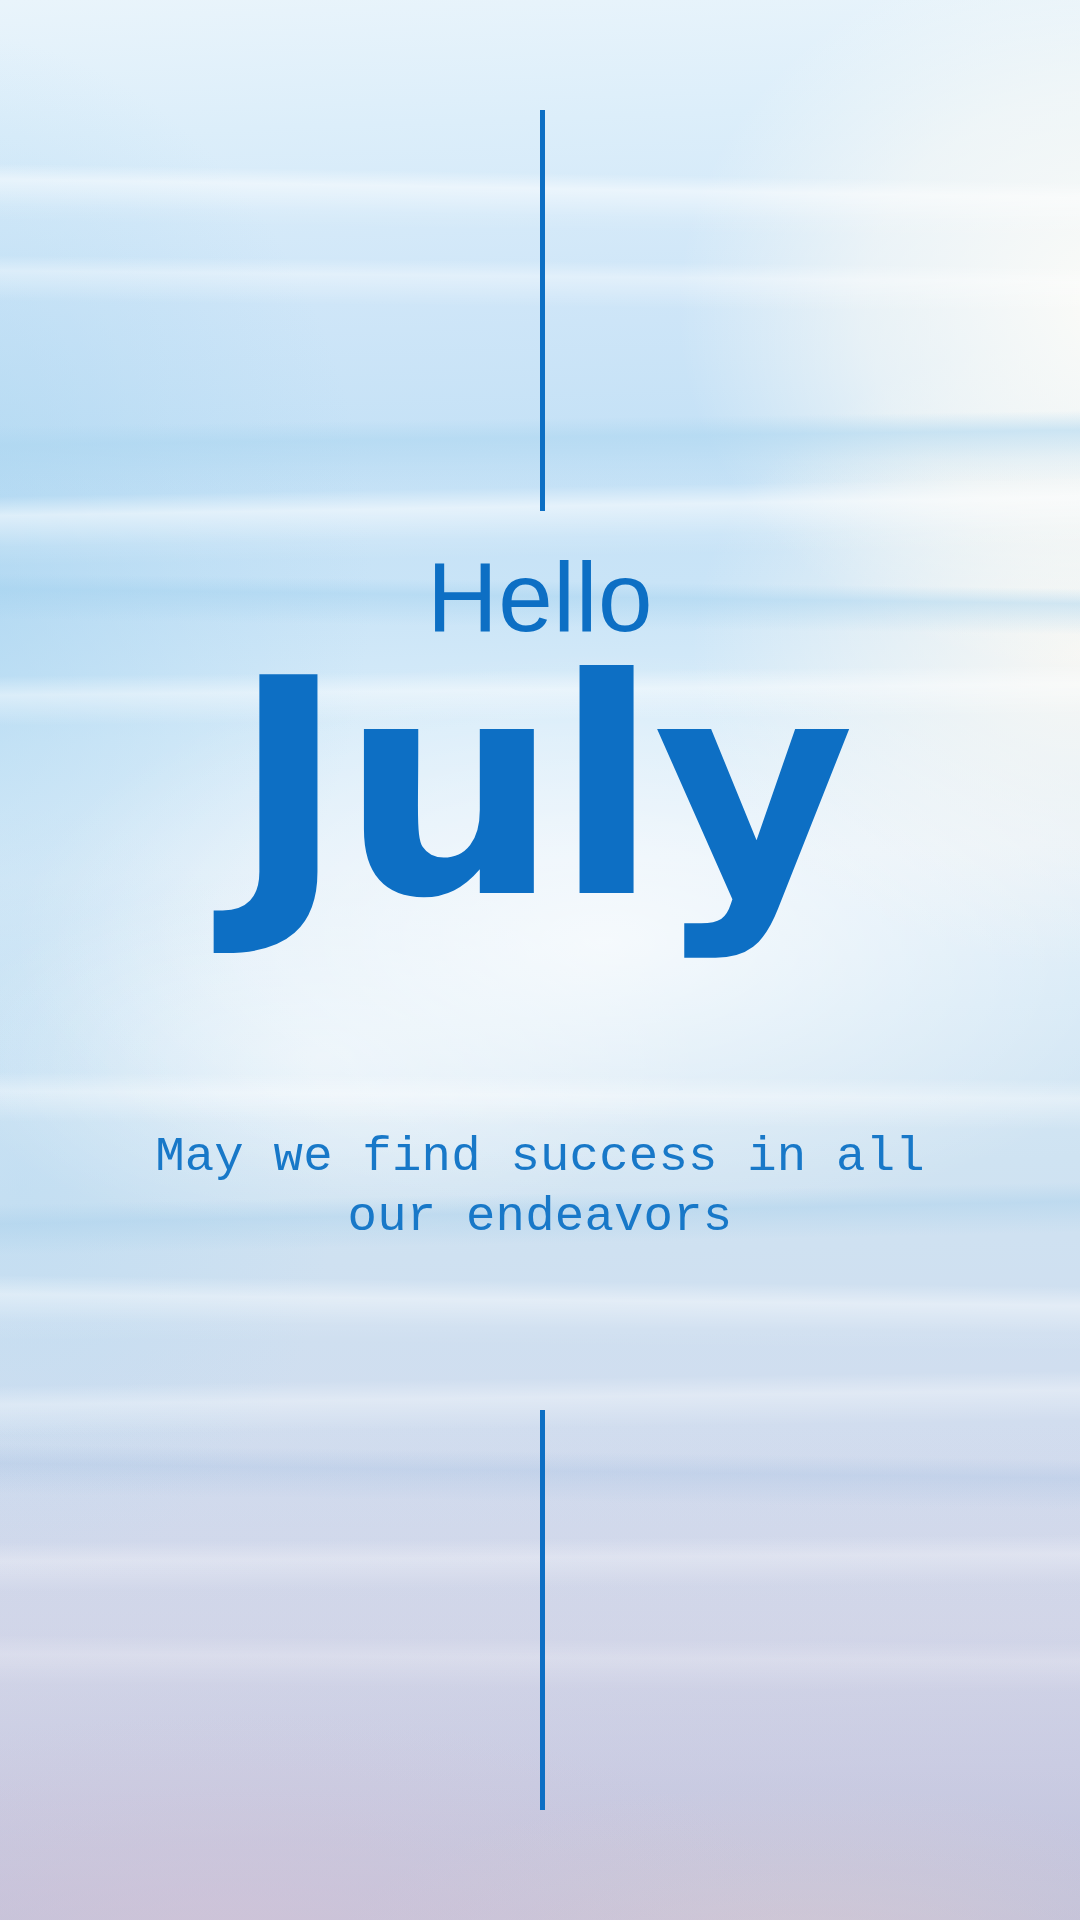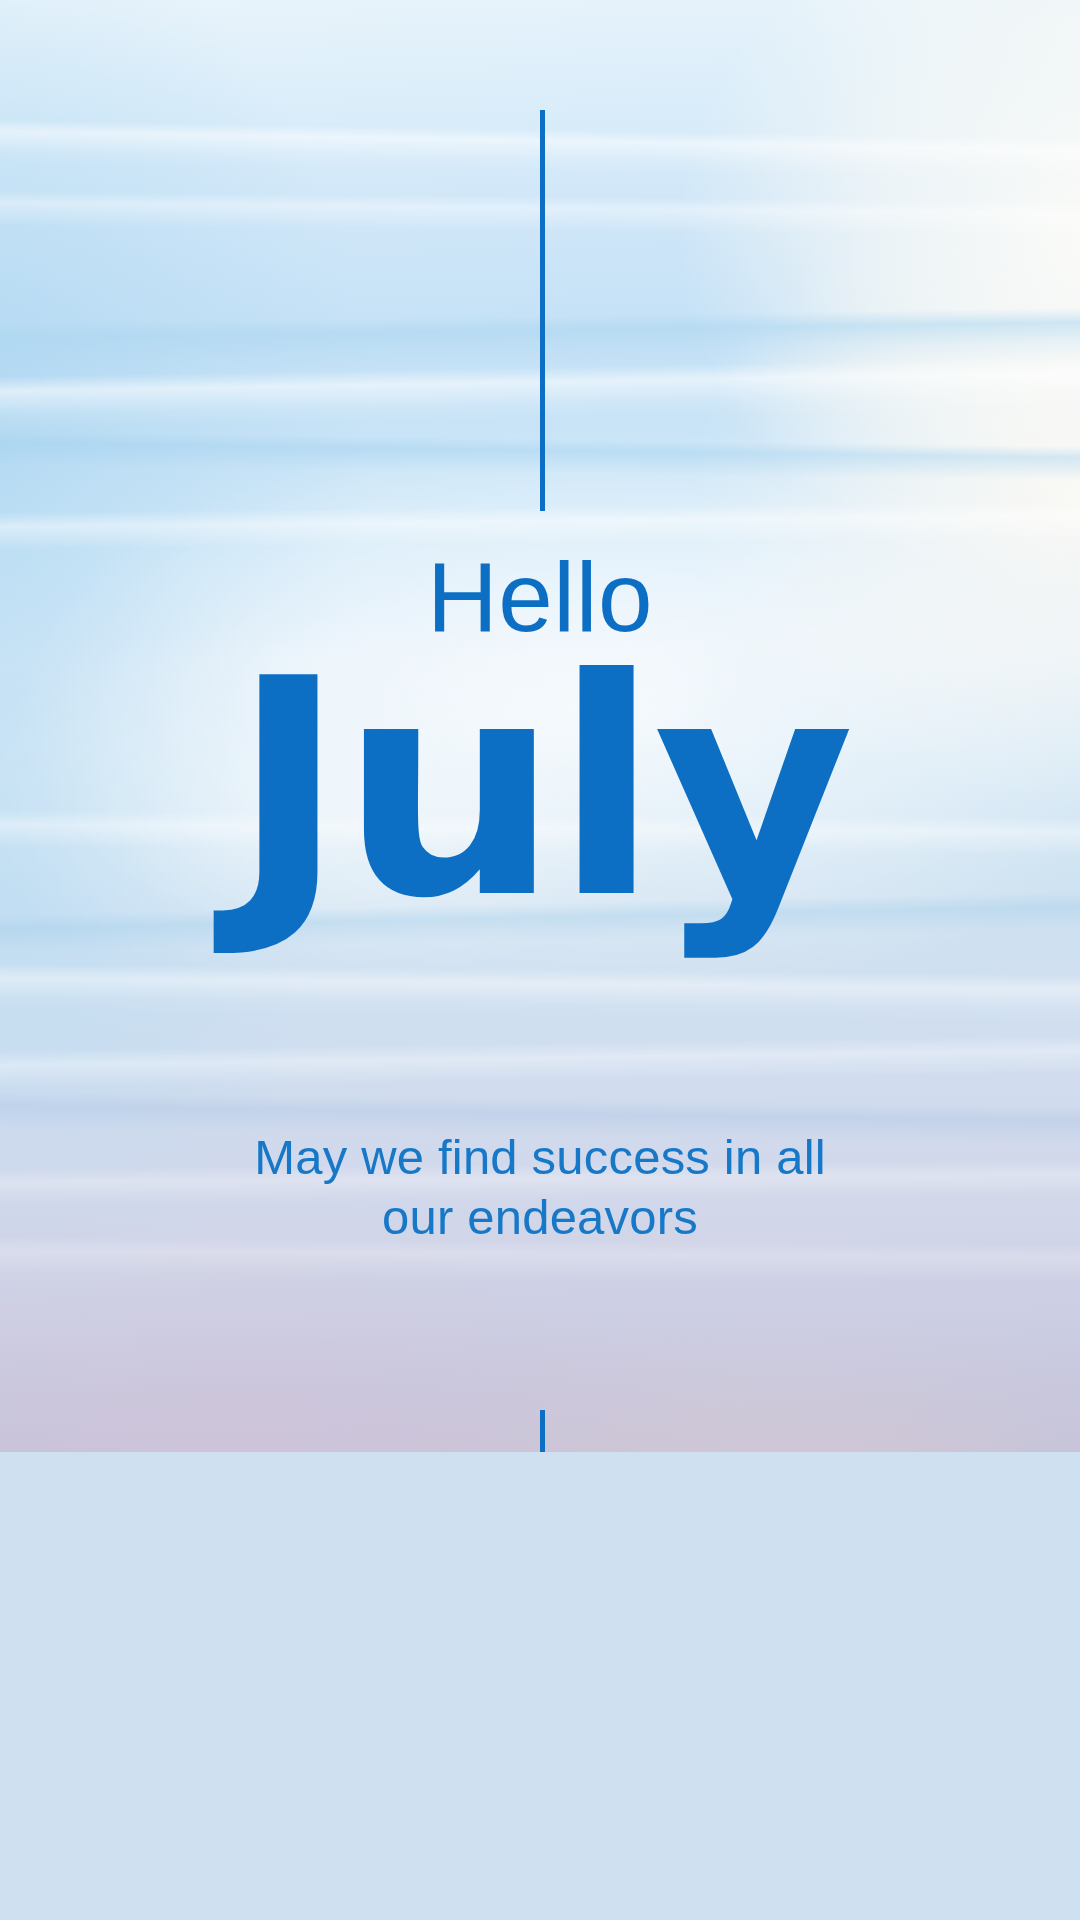--- a/index.html
+++ b/index.html
@@ -6,21 +6,21 @@
   html, body { width:1080px; height:1920px; overflow:hidden; }
   body {
     font-family:"Liberation Sans", sans-serif;
     background:#cfe0f0;
     position:relative;
   }
 
   
   #poster {
     position:absolute; inset:0;
-    width:1080px; height:1452px;
+    width:1080px; height:1920px;
     overflow:hidden;
     background:
       linear-gradient(178deg,
         #e9f4fb 0%,
         #dceefa 7%,
         #cfe6f8 16%,
         #c4e1f6 24%,
         #c9e4f7 31%,
         #d8ecf9 38%,
         #e2eff9 45%,
@@ -124,20 +124,21 @@
   }
 
   #tagline {
     position:absolute;
     top:1128px; left:0; width:1080px;
     font-size:49px;
     font-weight:300;
     line-height:1.22;
     color:#1878c8;
     letter-spacing:0.2px;
+    font-family:Liberation Mono, monospace;
   }
   #tagline .l2 { display:block; }
 </style>
 </head>
 <body>
 
 <div id="poster">
 
   <div class="bg-layer haze-left"></div>
   <div class="bg-layer glow-center"></div>

